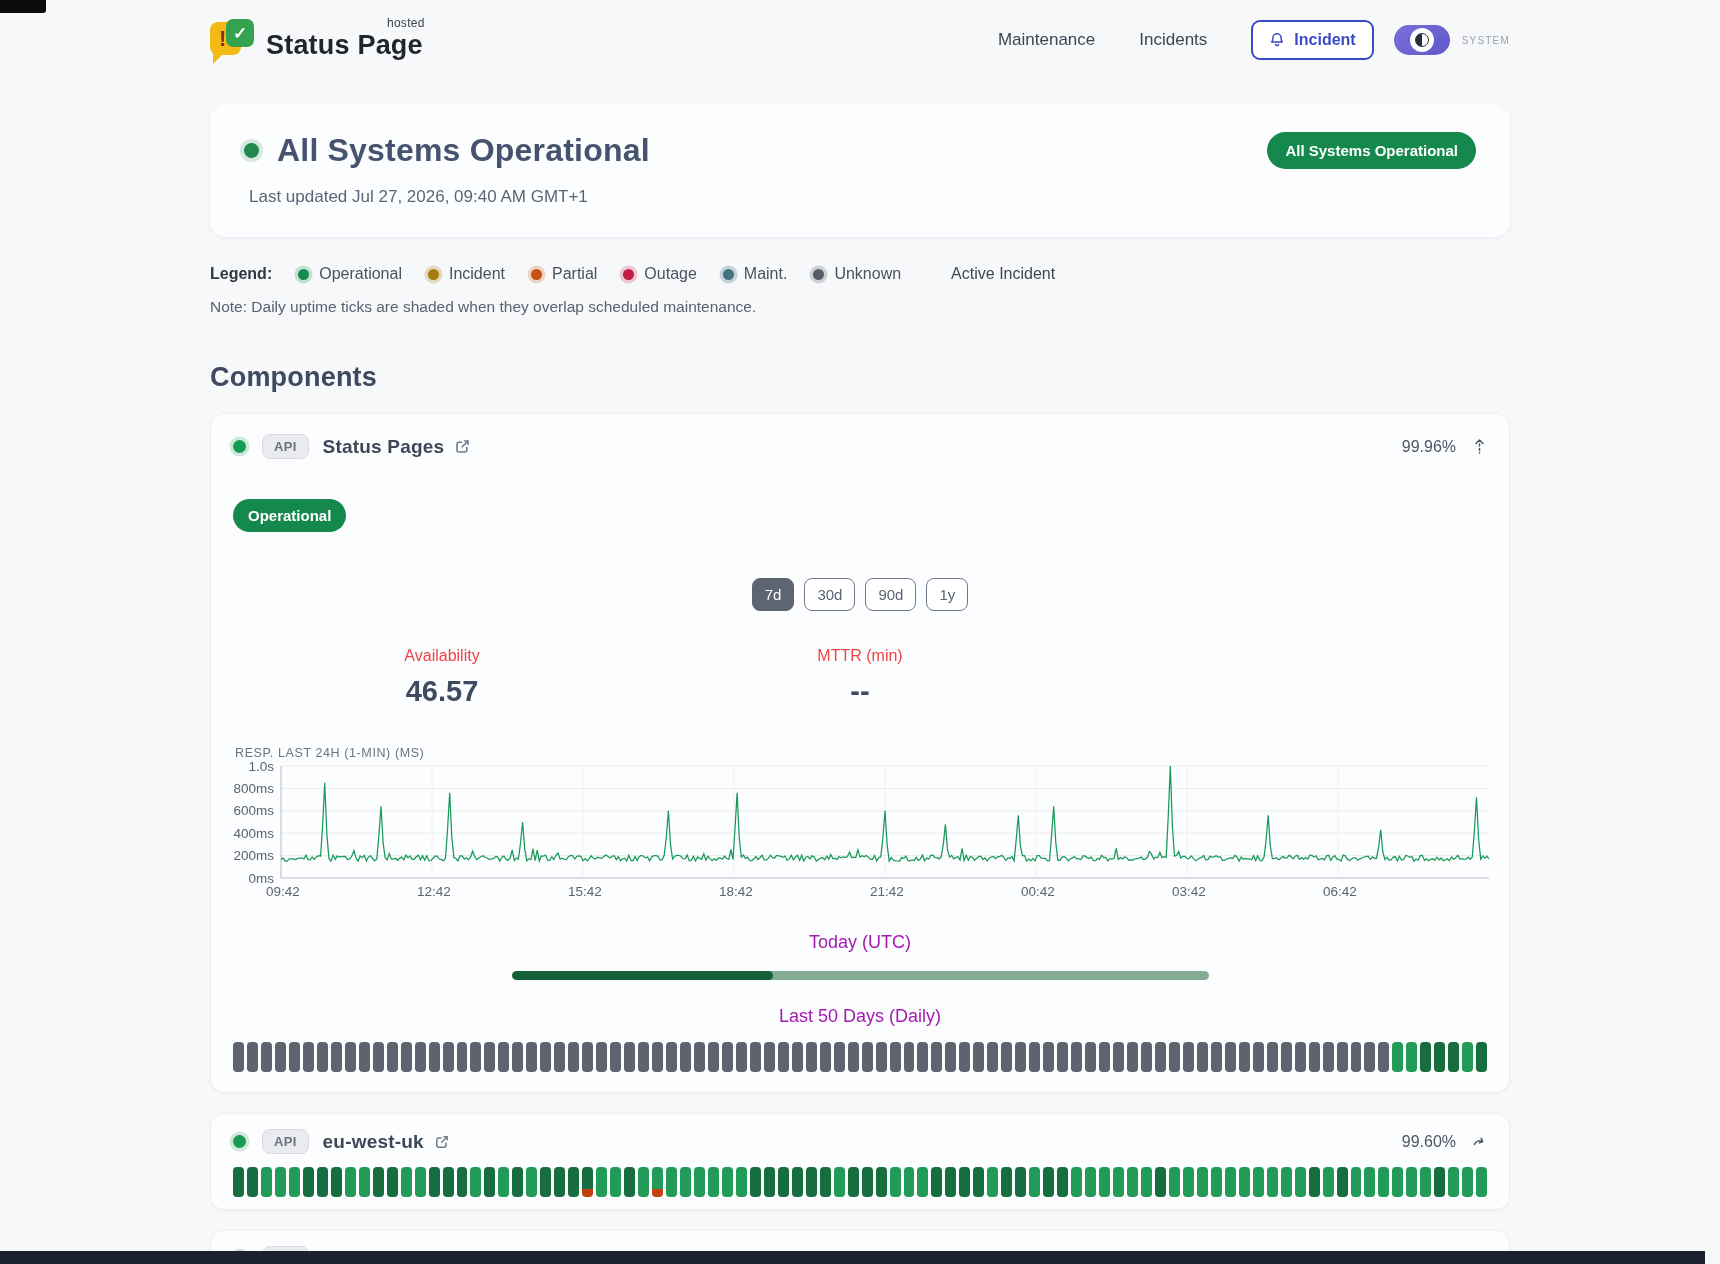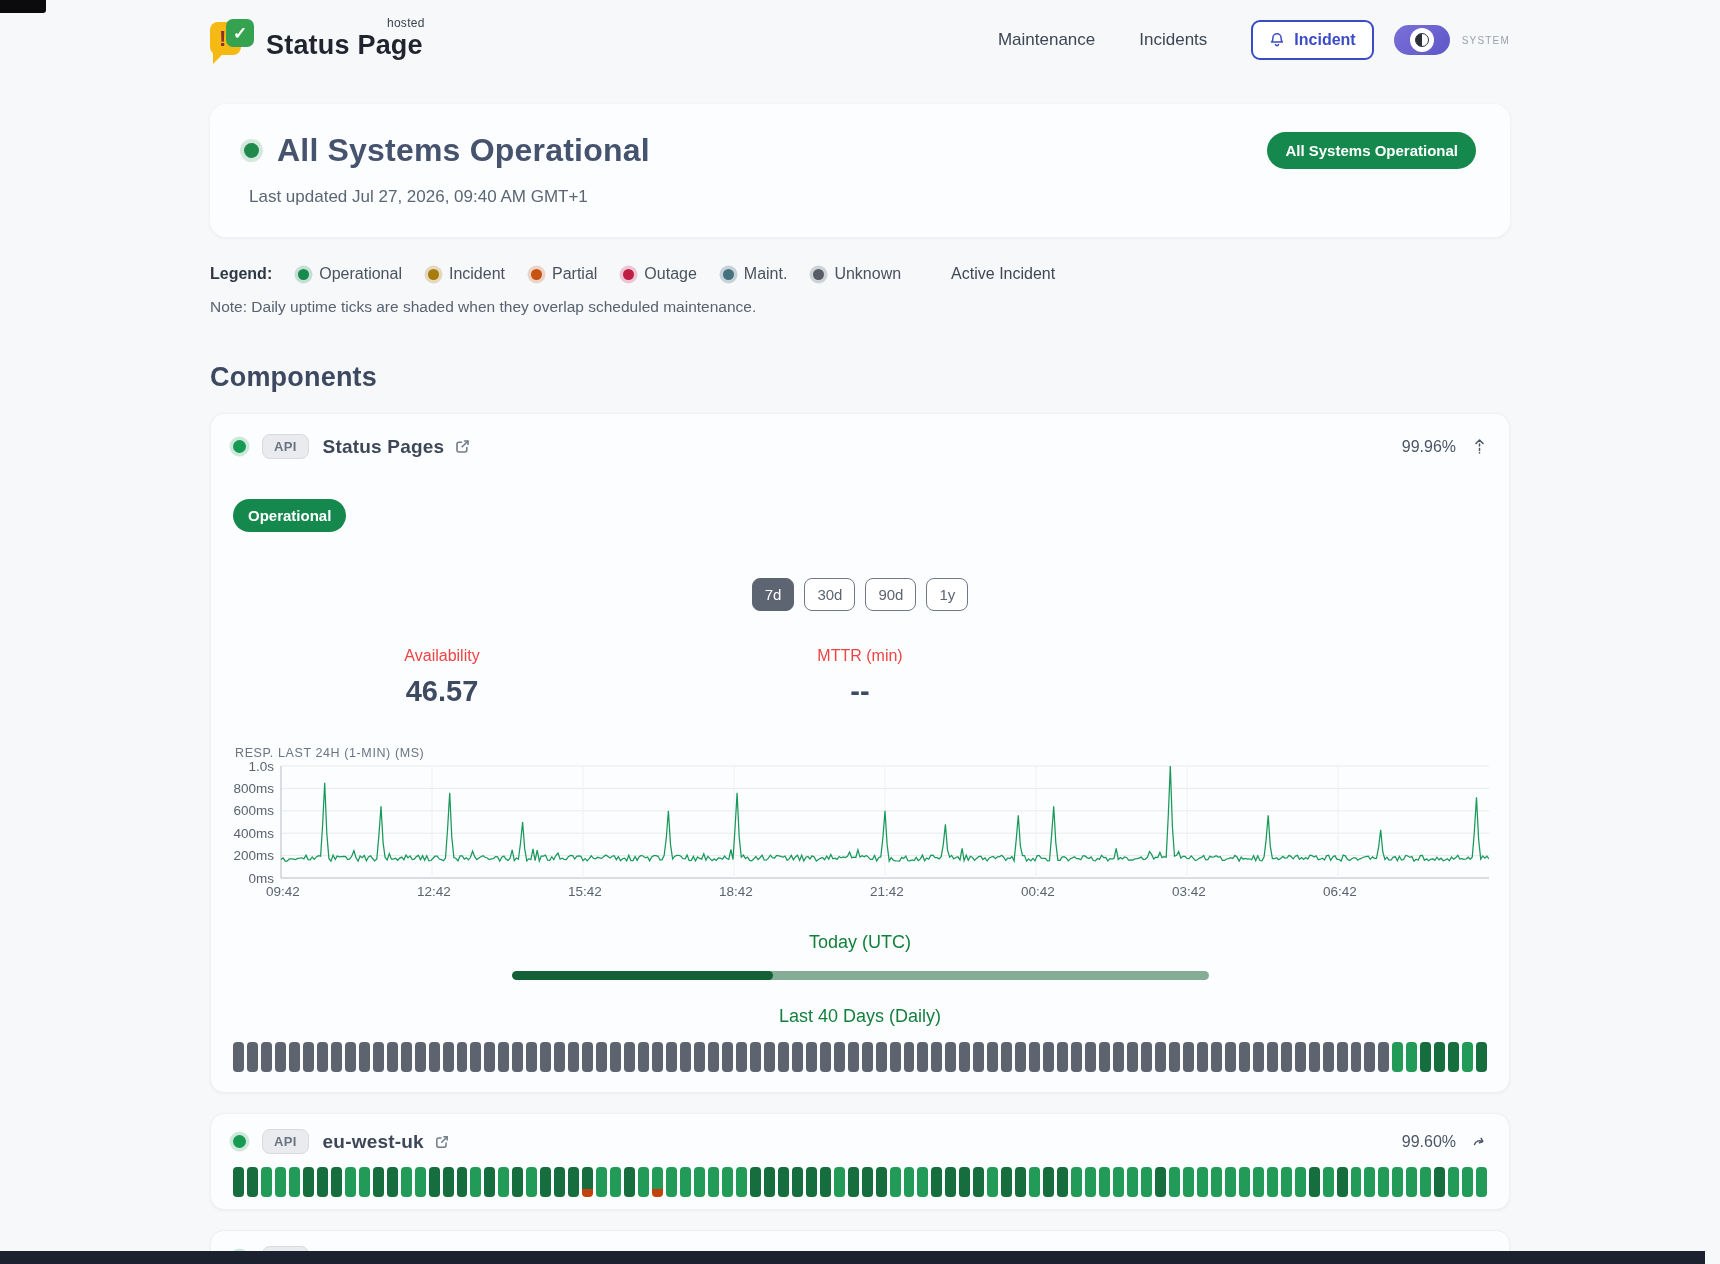--- a/index.html
+++ b/index.html
@@ -83,21 +83,21 @@
   .range-btn.active { background:#5d6573; border-color:#5d6573; color:#fff; }
 
   .stats-row { margin-top:36px; display:grid; grid-template-columns:1fr 1fr 1fr; text-align:center; }
   .stat-label { font-size:16px; color:#ef4444; }
   .stat-value { margin-top:10px; font-size:29px; font-weight:bold; color:#3d4a5f; }
 
   .chart-block { margin-top:38px; }
   .chart-title { font-size:12.5px; letter-spacing:.6px; color:#6a7482; margin-left:2px; }
 
   .today-block { margin-top:26px; text-align:center; }
-  .section-mid-title { font-size:18px; color:#15803d; }
+  .section-mid-title { font-size:18px; color:#a21caf; }
   .today-bar { margin:18px auto 0; width:697px; height:9px; border-radius:5px; background:#85ac95; overflow:hidden; }
   .today-fill { height:100%; border-radius:5px; background:#135f36; }
 
   .history-block { margin-top:26px; text-align:center; }
   .ticks-row { margin-top:15px; display:flex; gap:3px; height:30px; }
   .ticks-row .tick { flex:1; border-radius:4px; }
   .comp-ticks { margin-top:13px; }
 
   .footer-strip { position:absolute; bottom:0; left:0; width:1705px; height:13px; background:#1c2130; }
 </style>
@@ -264,21 +264,21 @@
     </div>
 
     <div class="today-block">
       <div class="section-mid-title">Today (UTC)</div>
       <div class="today-bar">
         <div class="today-fill" id="today-fill" style="width: 37.5%;"></div>
       </div>
     </div>
 
     <div class="history-block">
-      <div class="section-mid-title">Last 40 Days (Daily)</div>
+      <div class="section-mid-title">Last 50 Days (Daily)</div>
       <div class="ticks-row" id="history-ticks">
           <div class="tick" style="background: rgb(93, 100, 112);"></div>
           <div class="tick" style="background: rgb(93, 100, 112);"></div>
           <div class="tick" style="background: rgb(93, 100, 112);"></div>
           <div class="tick" style="background: rgb(93, 100, 112);"></div>
           <div class="tick" style="background: rgb(93, 100, 112);"></div>
           <div class="tick" style="background: rgb(93, 100, 112);"></div>
           <div class="tick" style="background: rgb(93, 100, 112);"></div>
           <div class="tick" style="background: rgb(93, 100, 112);"></div>
           <div class="tick" style="background: rgb(93, 100, 112);"></div>

